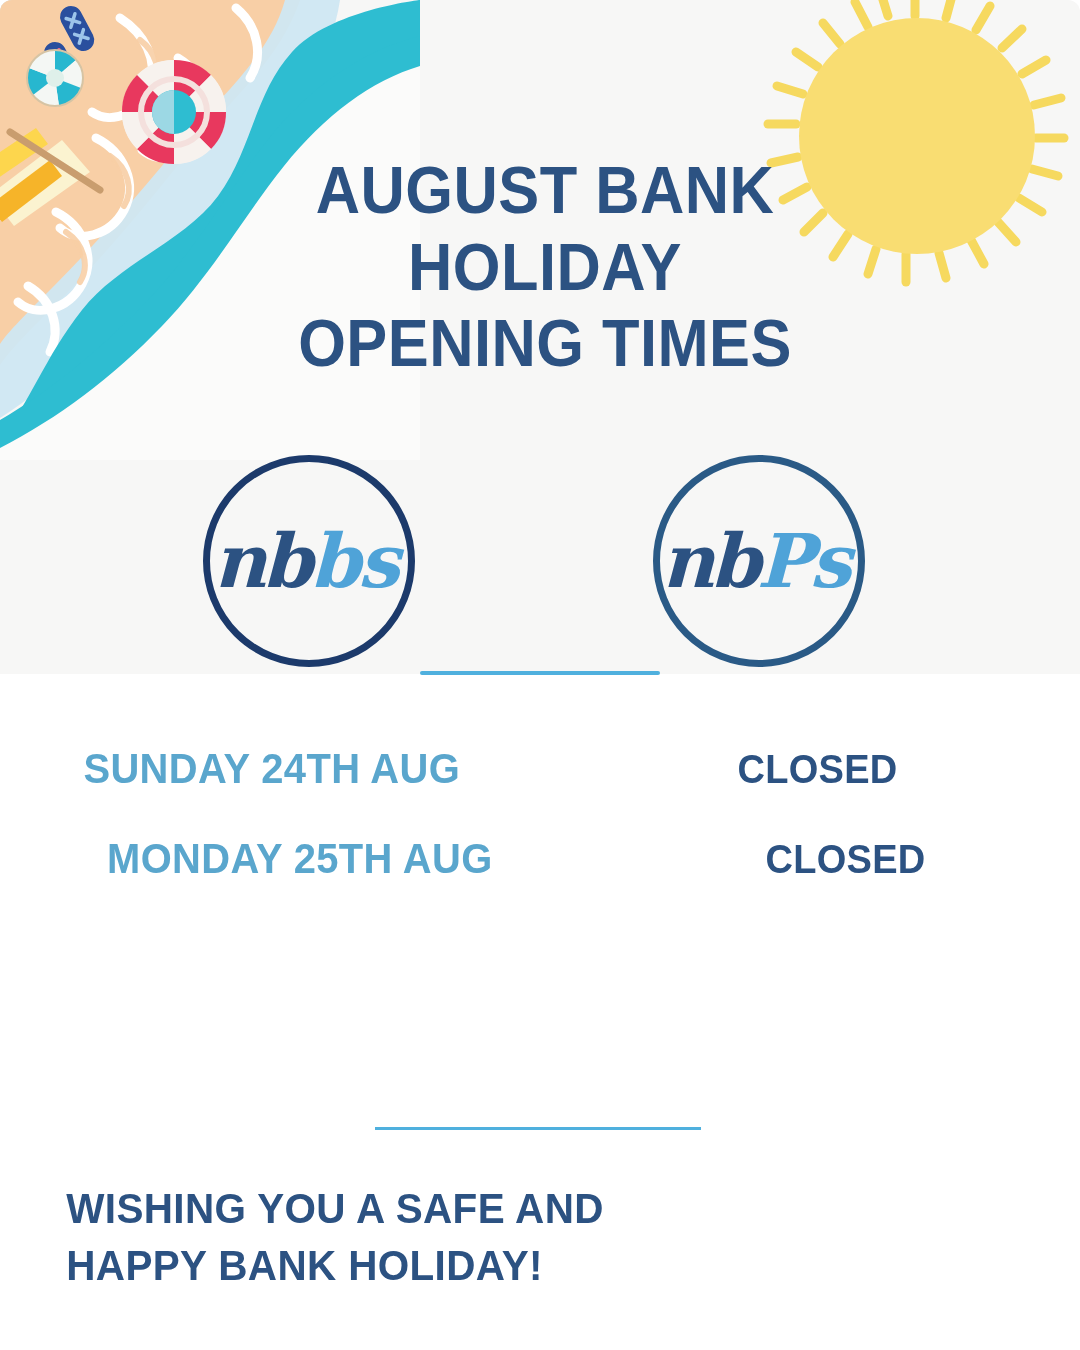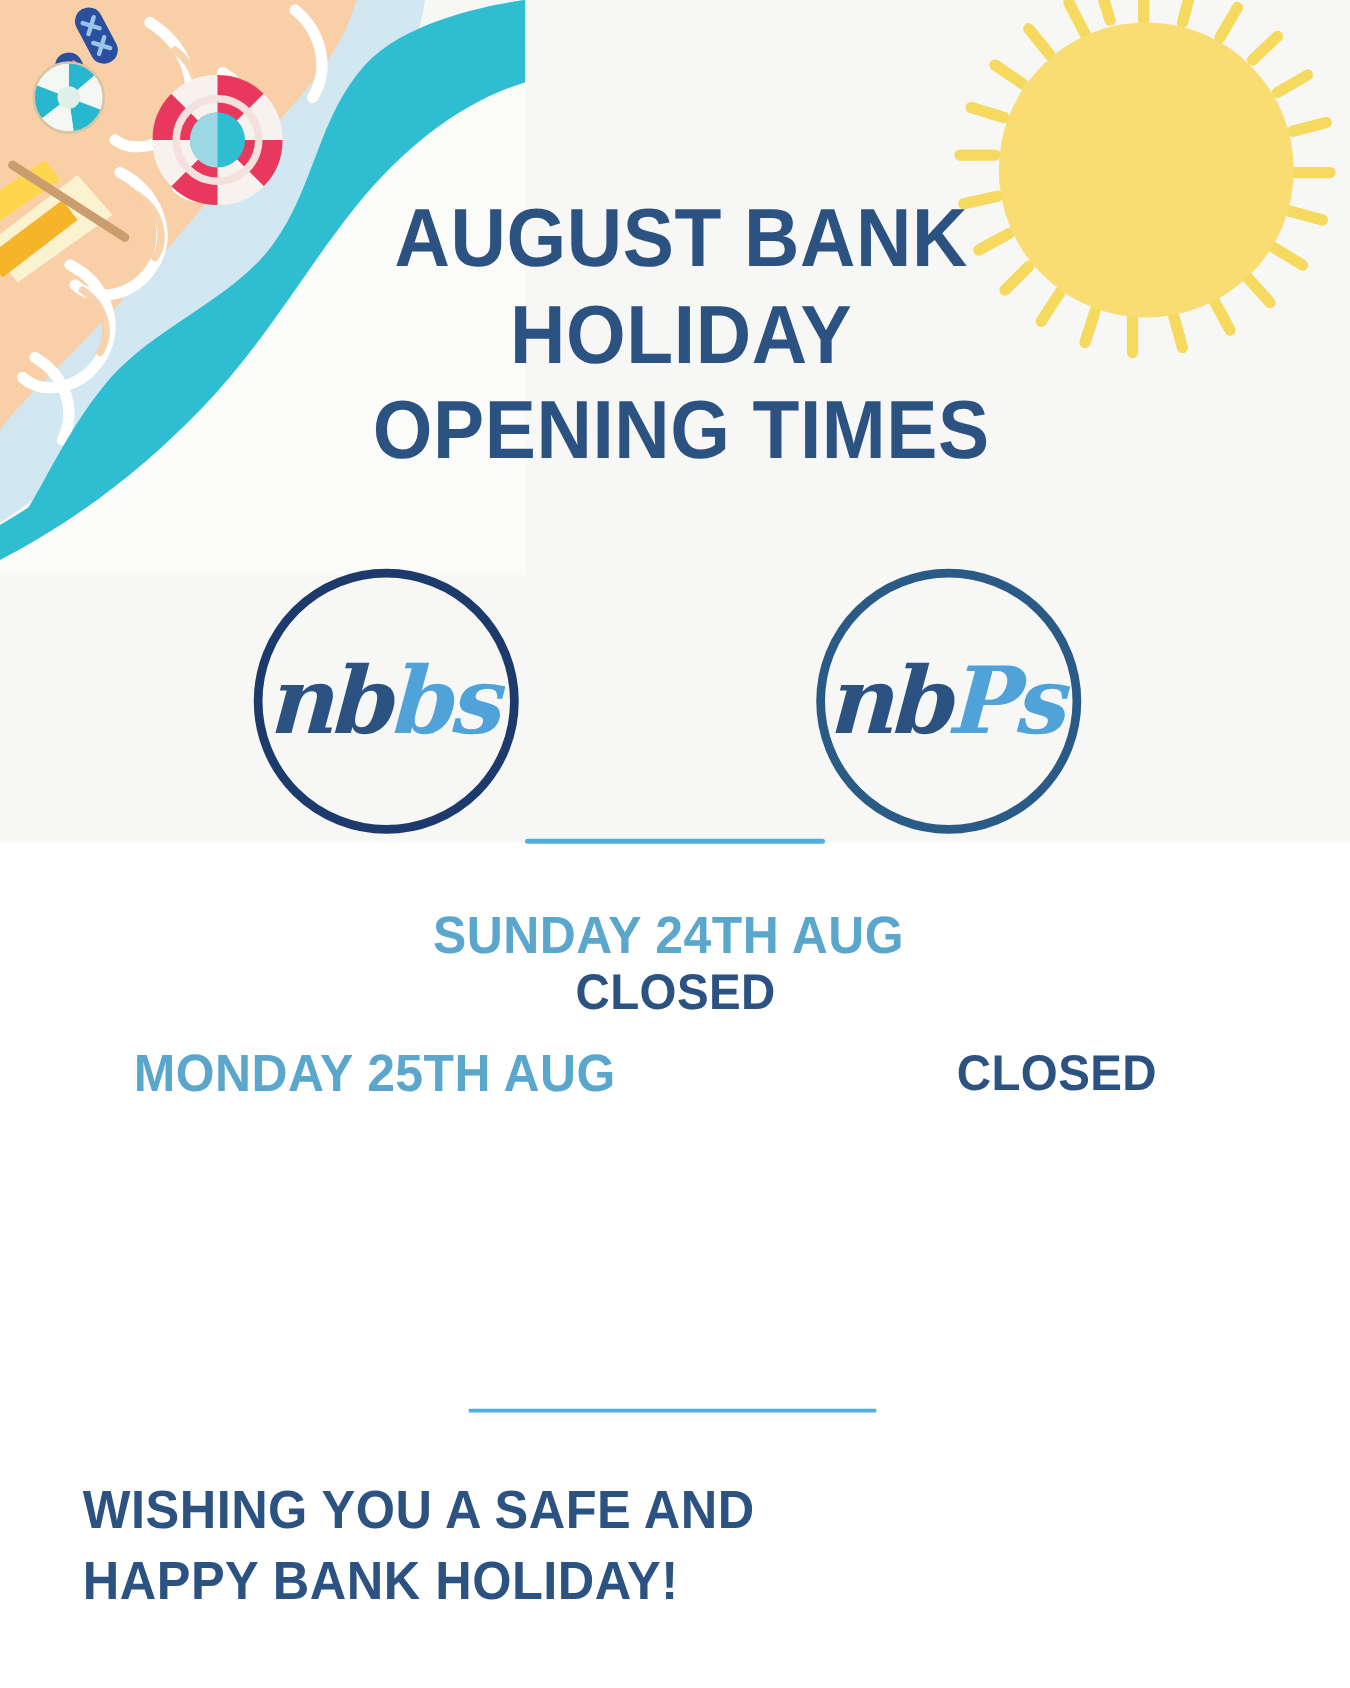--- a/index.html
+++ b/index.html
@@ -13,20 +13,21 @@
     font-family: "Liberation Sans", sans-serif;
     overflow: hidden;
   }
 
   #poster {
     position: relative;
     width: 1080px;
     height: 1350px;
     background: #ffffff;
     overflow: hidden;
+    border-radius: 12px;
   }
 
   
   .top-band {
     position: absolute;
     left: 0; top: 0;
     width: 1080px;
     height: 674px;
     background: #f7f7f6;
   }
@@ -130,21 +131,21 @@
     top: 724px;
     width: 1080px;
   }
   .sched-row {
     display: flex;
     align-items: center;
     width: 1080px;
   }
   .sched-row.r0 { height: 92px; }
   .sched-row.r1 { height: 92px; }
-  .sched-row.r2 { height: 90px; flex-direction: column; }
+  .sched-row.r2 { height: 90px; }
   .sched-row.r3 { height: 90px; margin-left: 28px; }
 
   .sched-day {
     width: 555px;
     text-align: center;
     padding-right: 12px;
     box-sizing: border-box;
     font-family: "Liberation Sans Narrow", "Liberation Sans", sans-serif;
     font-weight: bold;
     font-size: 42px;

